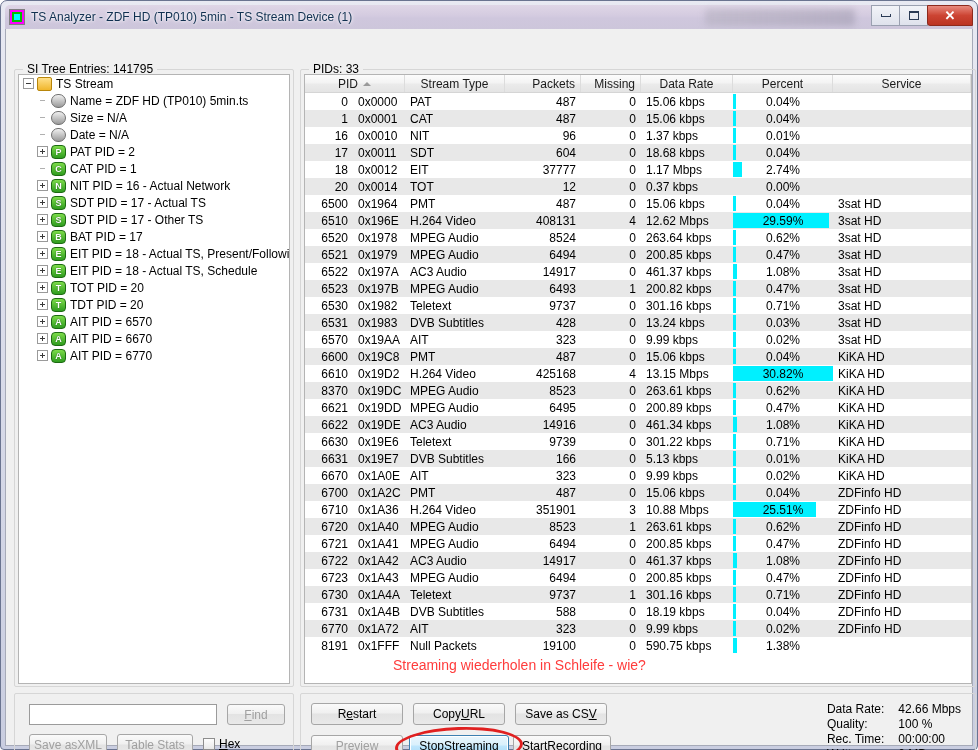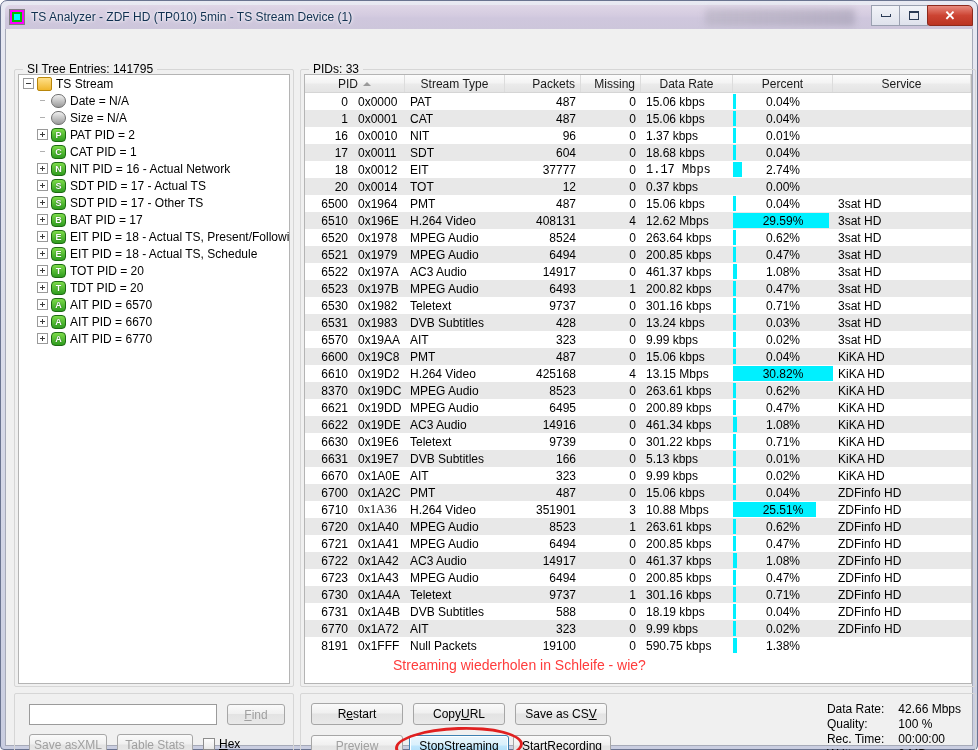--- a/index.html
+++ b/index.html
@@ -286,27 +286,33 @@
           <div class="tree-row">
             <span class="indent" style="width: 0px;"></span>
             <span class="expander"></span>
             <span class="tree-icon ic-folder"></span>
             <span class="tree-label">TS Stream</span>
           </div>
           <div class="tree-row">
             <span class="indent" style="width: 14px;"></span>
             <span class="expander none"></span>
             <span class="tree-icon ic-gray"></span>
-            <span class="tree-label">Date = N/A</span>
+            <span class="tree-label">Name = ZDF HD (TP010) 5min.ts</span>
           </div>
           <div class="tree-row">
             <span class="indent" style="width: 14px;"></span>
             <span class="expander none"></span>
             <span class="tree-icon ic-gray"></span>
             <span class="tree-label">Size = N/A</span>
+          </div>
+          <div class="tree-row">
+            <span class="indent" style="width: 14px;"></span>
+            <span class="expander none"></span>
+            <span class="tree-icon ic-gray"></span>
+            <span class="tree-label">Date = N/A</span>
           </div>
           <div class="tree-row">
             <span class="indent" style="width: 14px;"></span>
             <span class="expander plus"></span>
             <span class="tree-icon ic-green">P</span>
             <span class="tree-label">PAT PID = 2</span>
           </div>
           <div class="tree-row">
             <span class="indent" style="width: 14px;"></span>
             <span class="expander none"></span>
@@ -476,21 +482,21 @@
               <div class="td" style="width: 100px; justify-content: center;">0.04%</div>
               <div class="td" style="width: 138px; justify-content: flex-start;"></div>
             </div>
             <div class="trow">
               <div class="pct-bar" style="left: 428px; width: 8.89033px; background: rgb(0, 240, 255);"></div>
               <div class="td" style="width: 48px; justify-content: flex-end;">18</div>
               <div class="td" style="width: 52px; justify-content: flex-start;">0x0012</div>
               <div class="td" style="width: 100px; justify-content: flex-start;">EIT</div>
               <div class="td" style="width: 76px; justify-content: flex-end;">37777</div>
               <div class="td" style="width: 60px; justify-content: flex-end;">0</div>
-              <div class="td" style="width: 92px; justify-content: flex-start; font-family: Liberation Mono, monospace;">1.17 Mbps</div>
+              <div class="td" style="width: 92px; justify-content: flex-start;">1.17 Mbps</div>
               <div class="td" style="width: 100px; justify-content: center;">2.74%</div>
               <div class="td" style="width: 138px; justify-content: flex-start;"></div>
             </div>
             <div class="trow alt">
               <div class="td" style="width: 48px; justify-content: flex-end;">20</div>
               <div class="td" style="width: 52px; justify-content: flex-start;">0x0014</div>
               <div class="td" style="width: 100px; justify-content: flex-start;">TOT</div>
               <div class="td" style="width: 76px; justify-content: flex-end;">12</div>
               <div class="td" style="width: 60px; justify-content: flex-end;">0</div>
               <div class="td" style="width: 92px; justify-content: flex-start;">0.37 kbps</div>
@@ -691,21 +697,21 @@
               <div class="td" style="width: 100px; justify-content: flex-start;">PMT</div>
               <div class="td" style="width: 76px; justify-content: flex-end;">487</div>
               <div class="td" style="width: 60px; justify-content: flex-end;">0</div>
               <div class="td" style="width: 92px; justify-content: flex-start;">15.06 kbps</div>
               <div class="td" style="width: 100px; justify-content: center;">0.04%</div>
               <div class="td" style="width: 138px; justify-content: flex-start;">ZDFinfo HD</div>
             </div>
             <div class="trow">
               <div class="pct-bar" style="left: 428px; width: 82.7709px; background: rgb(0, 240, 255);"></div>
               <div class="td" style="width: 48px; justify-content: flex-end;">6710</div>
-              <div class="td" style="width: 52px; justify-content: flex-start; font-family: Liberation Serif, serif;">0x1A36</div>
+              <div class="td" style="width: 52px; justify-content: flex-start;">0x1A36</div>
               <div class="td" style="width: 100px; justify-content: flex-start;">H.264 Video</div>
               <div class="td" style="width: 76px; justify-content: flex-end;">351901</div>
               <div class="td" style="width: 60px; justify-content: flex-end;">3</div>
               <div class="td" style="width: 92px; justify-content: flex-start;">10.88 Mbps</div>
               <div class="td" style="width: 100px; justify-content: center;">25.51%</div>
               <div class="td" style="width: 138px; justify-content: flex-start;">ZDFinfo HD</div>
             </div>
             <div class="trow alt">
               <div class="pct-bar" style="left: 428px; width: 3px; background: rgb(0, 240, 255);"></div>
               <div class="td" style="width: 48px; justify-content: flex-end;">6720</div>

